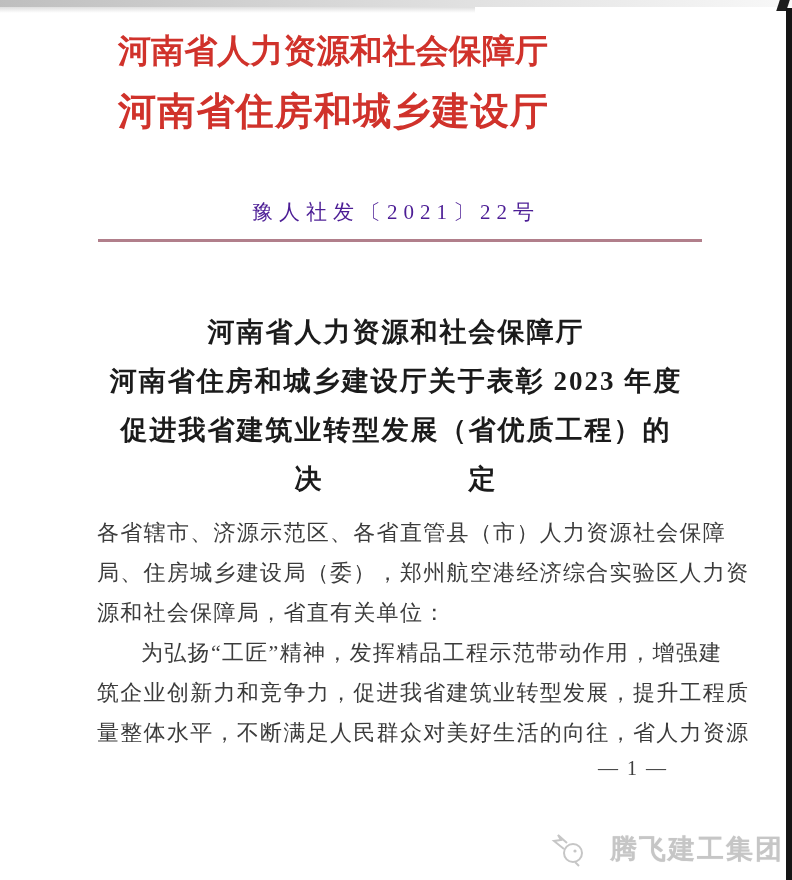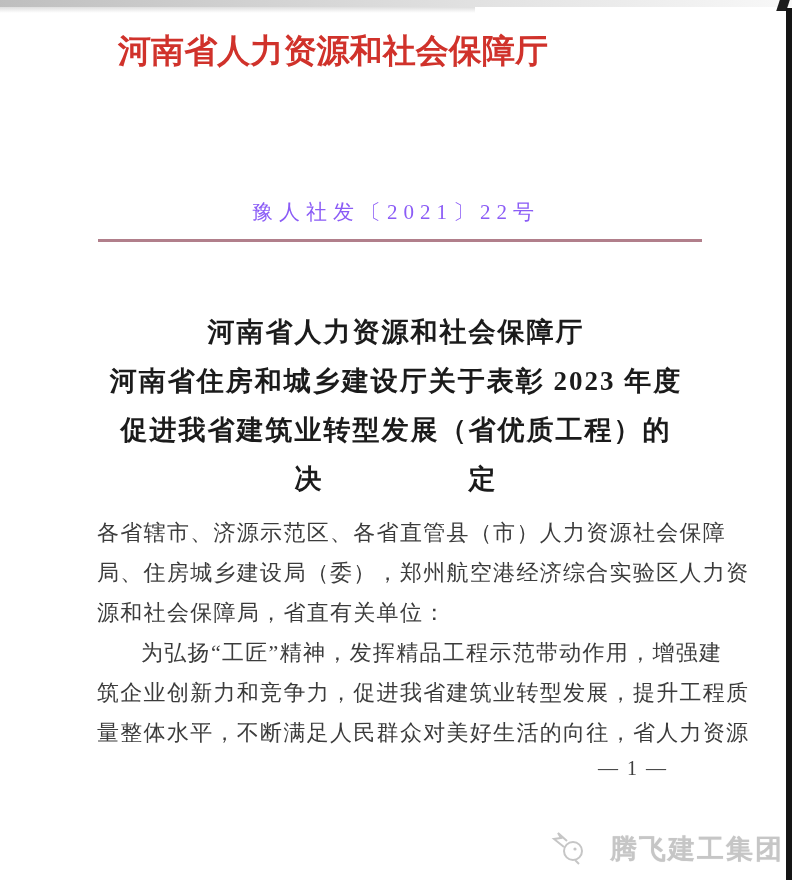--- a/index.html
+++ b/index.html
@@ -40,21 +40,21 @@
     text-align:justify;text-align-last:justify;
   }
   .doctype{
     position:absolute;left:448px;top:20px;
     color:#d0322b;font-weight:bold;font-size:58px;letter-spacing:5px;white-space:nowrap;
   }
 
   
   .docnum{
     position:absolute;top:198px;left:0;width:100%;
-    text-align:center;font-size:21px;color:#8b5cf6;letter-spacing:6px;
+    text-align:center;font-size:21px;color:#4c1d95;letter-spacing:6px;
   }
 
   
   .divider{
     position:absolute;top:239px;left:98px;width:604px;height:3px;
     background:#b17f8b;
   }
 
   
   .title{
@@ -75,41 +75,42 @@
   .bl.end-left{text-align-last:left;-moz-text-align-last:left;}
   .bl.indent{text-indent:2em;}
 
   
   .pagenum{
     position:absolute;top:757px;left:558px;width:150px;
     text-align:center;font-size:20px;color:#3f3f3f;letter-spacing:2px;white-space:pre;
   }
   .watermark{
     position:absolute;top:831px;right:8px;height:36px;
-    display:flex;align-items:flex-start;gap:21px;
+    display:flex;align-items:flex-end;gap:21px;
   }
   .watermark-text{
     color:#c6c6c6;font-weight:bold;font-size:27px;letter-spacing:2px;white-space:nowrap;
     text-shadow:0 0 1px #dedede;
   }
   .logo-svg{display:block;}
 </style>
 </head>
 <body>
 
 <div class="page">
 
   <div class="top-scan-edge"></div>
   <div class="top-scan-fade"></div>
   <div class="right-scan-notch"></div>
   <div class="right-scan-edge"></div>
 
   <div class="letterhead">
     <div class="agency">
       <div class="agency-line1">河南省人力资源和社会保障厅</div>
+      <div class="agency-line2">河南省住房和城乡建设厅</div>
     </div>
   </div>
 
   <div class="docnum">豫人社发〔2021〕22号</div>
 
   <div class="divider"></div>
 
   <div class="title">
     <div class="title-line">河南省人力资源和社会保障厅</div>
     <div class="title-line">河南省住房和城乡建设厅关于表彰 2023 年度</div>

